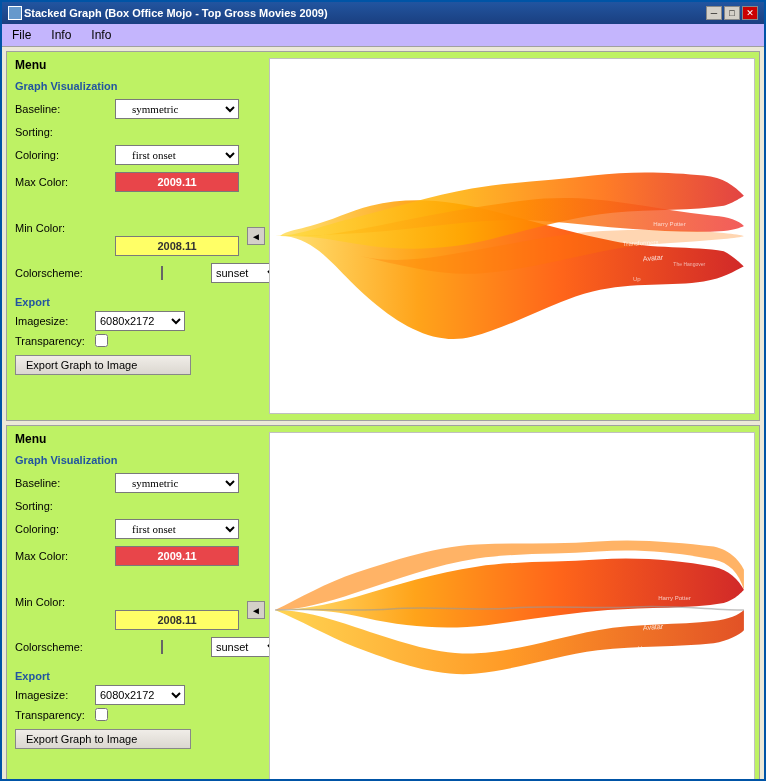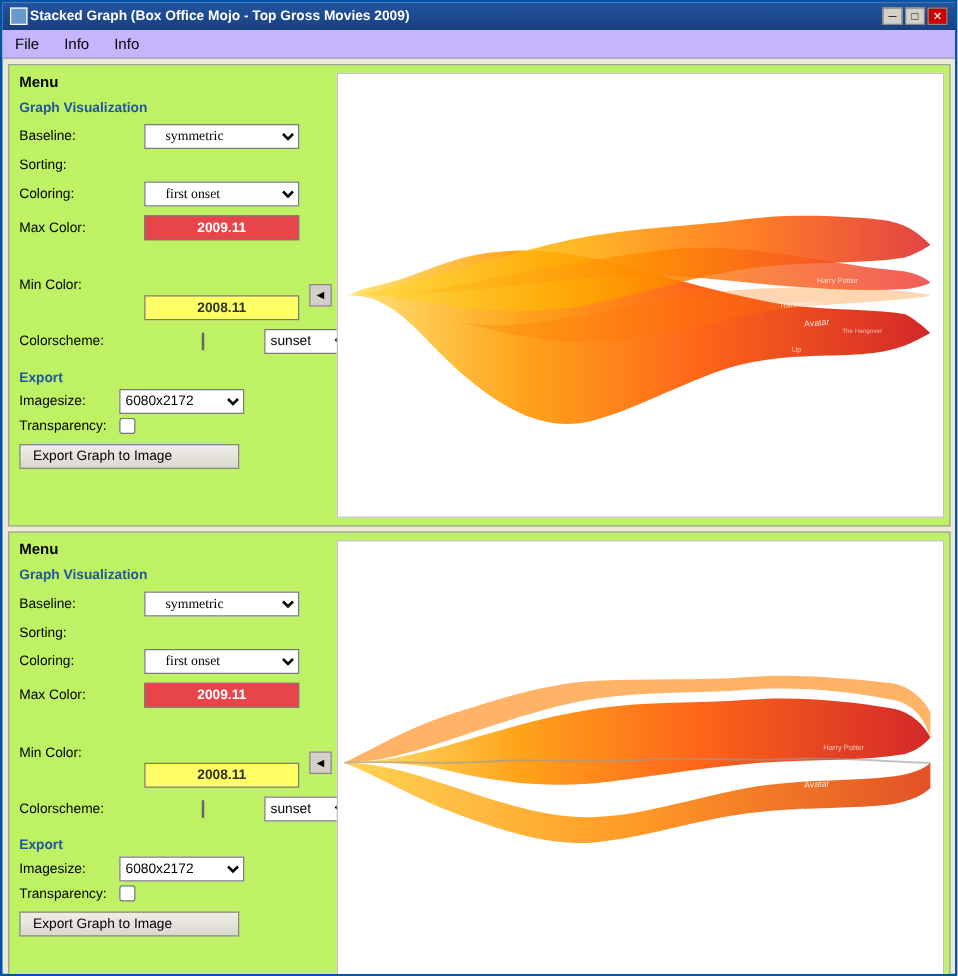--- a/index.html
+++ b/index.html
@@ -171,21 +171,21 @@
     .export-row {
       display: flex;
       align-items: center;
       margin-bottom: 3px;
     }
     .export-label {
       width: 80px;
       font-size: 11px;
     }
     .export-select {
-      width: 100px;
+      width: 90px;
       height: 20px;
       font-size: 11px;
       background: white;
       border: 1px solid #7a7a7a;
       appearance: auto;
     }
     .transparency-row {
       display: flex;
       align-items: center;
       margin-bottom: 6px;

